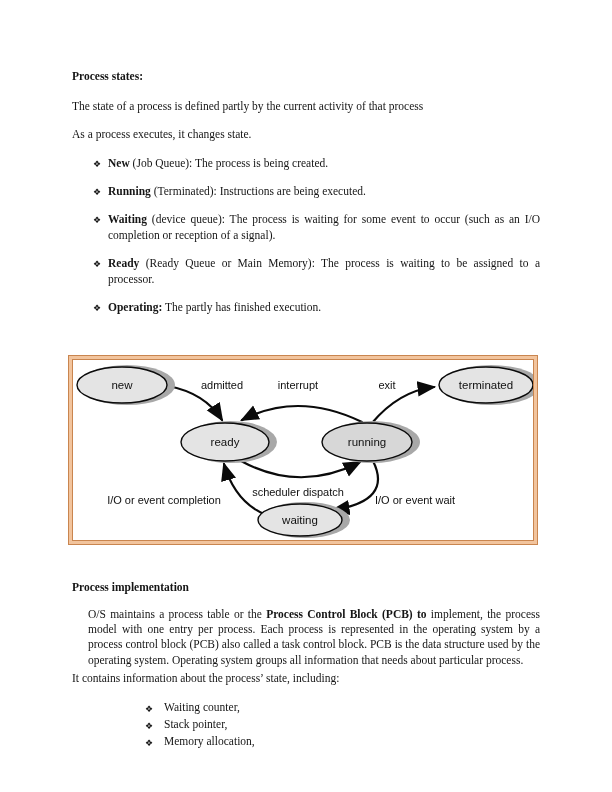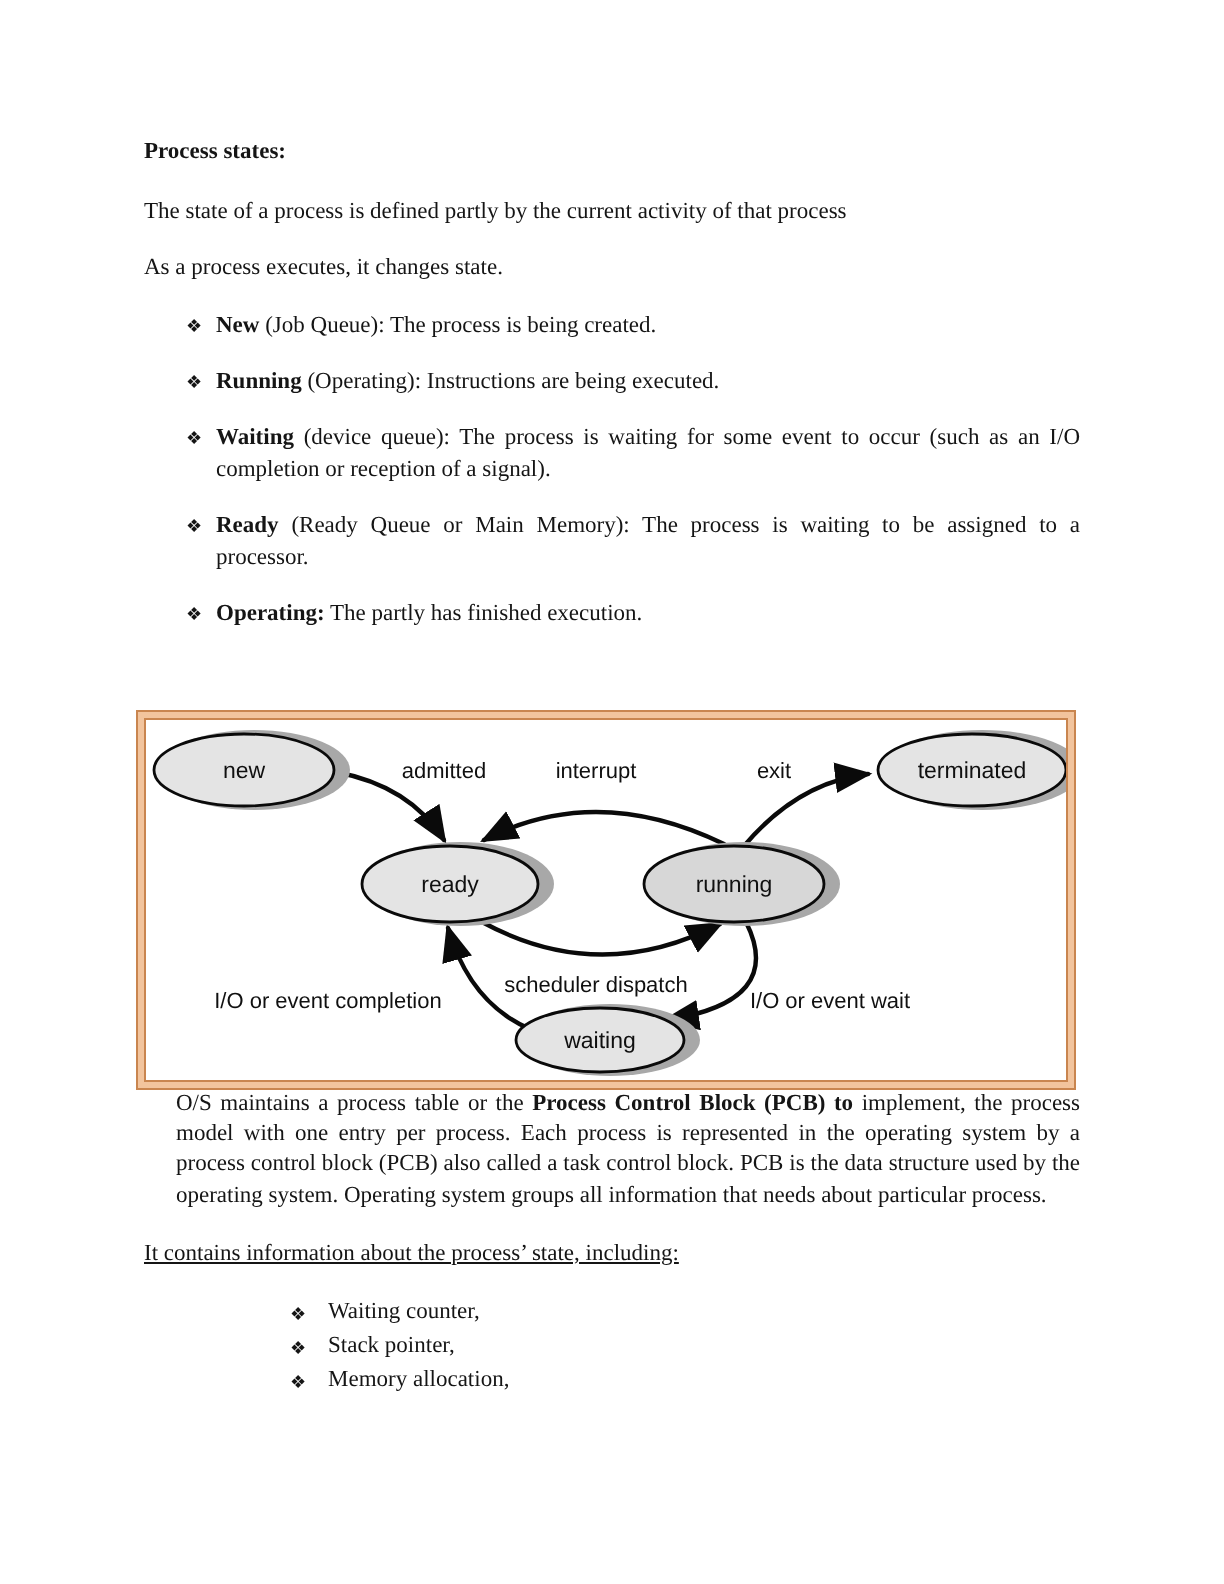--- a/index.html
+++ b/index.html
@@ -69,21 +69,21 @@
   .trans-label{
     font-family:"Liberation Sans","DejaVu Sans",sans-serif;
     font-size:11px;fill:#101010;
   }
   
   .h2-title{
     font-size:11.5px;font-weight:bold;line-height:15px;
     margin-top:35px;margin-bottom:12px;
   }
   .impl-para{font-size:11.5px;line-height:15.2px;}
-  .contains-para{font-size:11.5px;line-height:15px;margin-top:14px;text-decoration:underline;}
+  .contains-para{font-size:11.5px;line-height:15px;margin-top:3px;}
   ul.diamond2{list-style:none;margin-top:13px;margin-left:73px;}
   ul.diamond2 li{
     position:relative;padding-left:19px;
     font-size:11.5px;line-height:17px;
   }
   ul.diamond2 li .blt{
     position:absolute;left:0;top:2px;
     font-family:"DejaVu Sans",sans-serif;
     font-size:9px;
   }
@@ -93,21 +93,21 @@
 
 <div class="page">
 
   <div class="h-title">Process states:</div>
 
   <p class="para">The state of a process is defined partly by the current activity of that process</p>
   <p class="para">As a process executes, it changes state.</p>
 
   <ul class="diamond">
     <li><span class="blt">❖</span><b>New</b> <span>(Job Queue): The process is being created.</span></li>
-    <li><span class="blt">❖</span><b>Running</b> <span>(Operating): Instructions are being executed.</span></li>
+    <li><span class="blt">❖</span><b>Running</b> <span>(Terminated): Instructions are being executed.</span></li>
     <li><span class="blt">❖</span><b>Waiting</b> <span>(device queue): The process is waiting for some event to occur (such as an I/O completion or reception of a signal).</span></li>
     <li><span class="blt">❖</span><b>Ready</b> <span>(Ready Queue or Main Memory): The process is waiting to be assigned to a processor.</span></li>
     <li><span class="blt">❖</span><b>Operating:</b> <span>The partly has finished execution.</span></li>
   </ul>
 
   <div class="frame">
     <div class="frame-inner">
       <svg viewBox="0 0 460 180">
         <defs>
           <marker id="ah" markerWidth="9" markerHeight="8" refX="7.5" refY="3.5" orient="auto">
@@ -157,20 +157,21 @@
         <text class="trans-label" x="149" y="29" text-anchor="middle">admitted</text>
         <text class="trans-label" x="225" y="29" text-anchor="middle">interrupt</text>
         <text class="trans-label" x="314" y="29" text-anchor="middle">exit</text>
         <text class="trans-label" x="225" y="136" text-anchor="middle">scheduler dispatch</text>
         <text class="trans-label" x="91" y="144" text-anchor="middle">I/O or event completion</text>
         <text class="trans-label" x="342" y="144" text-anchor="middle">I/O or event wait</text>
       </svg>
     </div>
   </div>
 
+  <div class="h2-title">Process implementation</div>
 
   <p class="impl-para justify"><span>O/S maintains a process table or the </span><b>Process Control Block (PCB) to</b><span> implement, the process model with one entry per process. Each process is represented in the operating system by a process control block (PCB) also called a task control block. PCB is the data structure used by the operating system. Operating system groups all information that needs about particular process.</span></p>
 
   <p class="contains-para">It contains information about the process’ state, including:</p>
 
   <ul class="diamond2">
     <li><span class="blt">❖</span><span>Waiting counter,</span></li>
     <li><span class="blt">❖</span><span>Stack pointer,</span></li>
     <li><span class="blt">❖</span><span>Memory allocation,</span></li>
   </ul>

